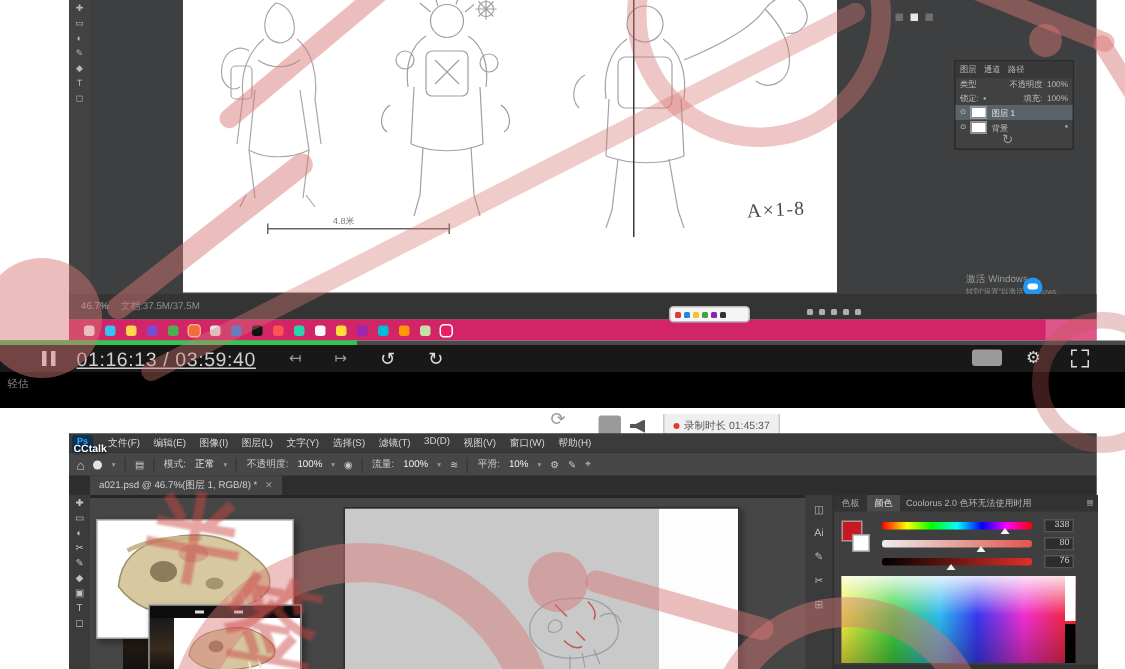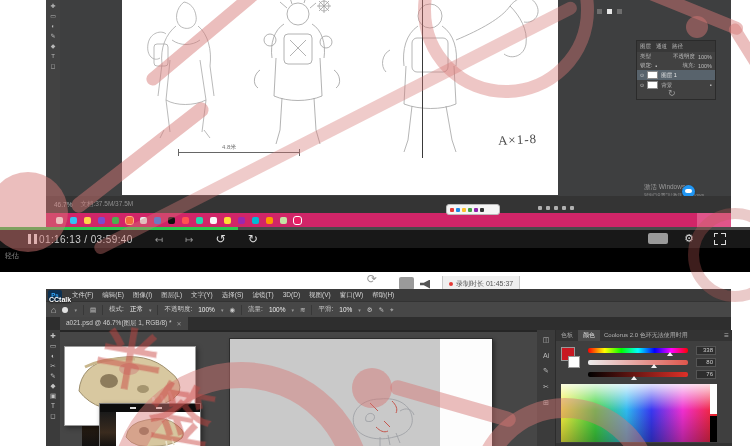--- a/index.html
+++ b/index.html
@@ -53,21 +53,21 @@
   .tb-icons i:nth-child(15){background:#00bcd4}.tb-icons i:nth-child(16){background:#ff9800}
   .tb-icons i:nth-child(17){background:#c5e1a5}.tb-icons i:nth-child(18){background:#e91e63;outline:1px solid #fff}
   .tb-clock{position:absolute;right:0;top:0;width:34px;height:14px;background:#e0558a;}
 
   
   .progress{left:0;top:227px;width:750px;height:3px;background:#4a4a4a;}
   .progress .played{position:absolute;left:0;top:0;width:238px;height:3px;background:#2ec84e;}
   .controls{left:0;top:230px;width:750px;height:18px;background:#181818;display:flex;align-items:center;}
   .pause{margin-left:28px;display:flex;gap:3px;cursor:pointer;}
   .pause i{width:3px;height:10px;background:#e6e6e6;display:block;}
-  .ptime{margin-left:2px;font-size:10px;color:#cfcfcf;letter-spacing:.4px;}
+  .ptime{margin-left:14px;font-size:13px;color:#cfcfcf;letter-spacing:.4px;text-decoration:underline;}
   .step{margin-left:22px;font-size:10px;color:#9a9a9a;}
   .loopbtn{margin-left:22px;font-size:12px;color:#dedede;}
   .speedbox{position:absolute;left:648px;top:3px;width:20px;height:11px;background:#9a9a9a;border-radius:2px;}
   .gearbtn{position:absolute;left:684px;top:2px;font-size:11px;color:#dcdcdc;}
   .fsbtn{position:absolute;left:714px;top:3px;width:12px;height:12px;border:1.5px solid #dcdcdc;box-sizing:border-box;}
   .fsbtn:before{content:"";position:absolute;left:-3px;top:2.5px;width:15px;height:3px;background:#181818;}
   .fsbtn:after{content:"";position:absolute;left:2.5px;top:-3px;width:3px;height:15px;background:#181818;}
   .caption-strip{left:0;top:248px;width:750px;height:24px;background:#000;}
   .caption-text{left:5px;top:3px;font-size:7px;color:#8d8d8d;}
 

